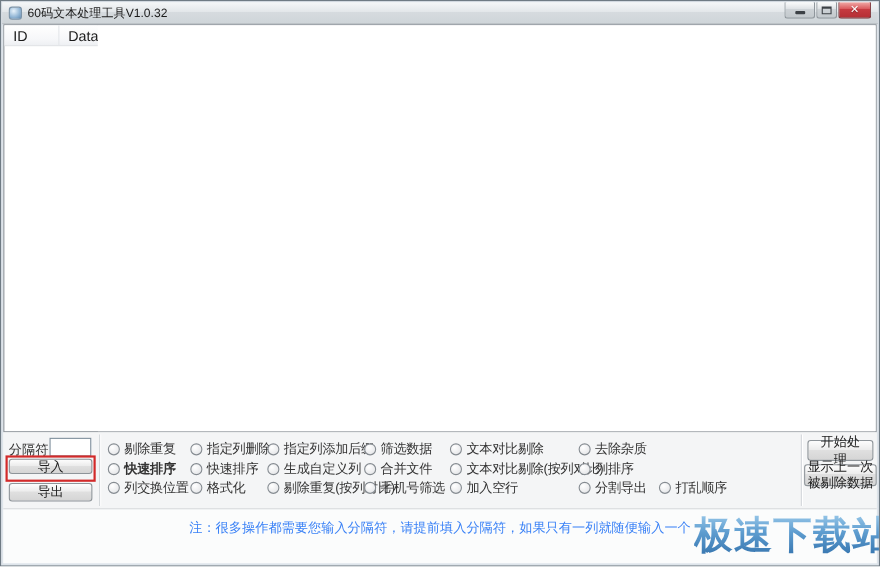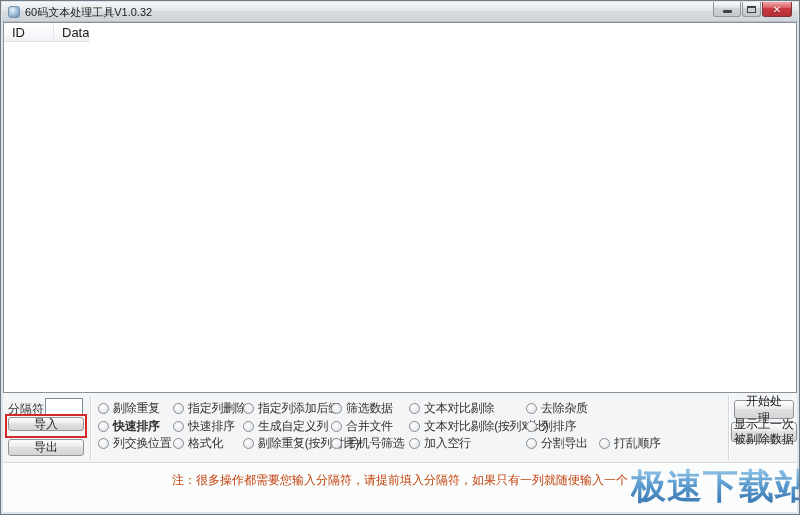--- a/index.html
+++ b/index.html
@@ -104,21 +104,21 @@
     background:radial-gradient(circle at 35% 30%,#ffffff,#e9eaec 70%,#d8dadd);
   }
   .opt-label{font-size:12px;color:#333;letter-spacing:-0.3px;}
   
   .note-area{
     position:absolute;left:2px;right:2px;top:461px;bottom:2px;
     background:#fbfcfc;border-top:1px solid #d7dadd;
   }
   .note{
     position:absolute;left:0;right:0;top:9px;text-align:center;
-    font-size:12px;color:#c2410c;font-family:Liberation Serif, serif;
+    font-size:12px;color:#3b82f6;font-family:Liberation Serif, serif;
   }
   
   .watermark{
     position:absolute;left:630px;top:462px;
     font-size:35px;font-weight:bold;letter-spacing:1px;
     color:#3c79b5;
     background:linear-gradient(180deg,#a6d2ef 0%,#5d9ccf 45%,#2e6da8 100%);
     -webkit-background-clip:text;background-clip:text;
     -webkit-text-fill-color:transparent;
     white-space:nowrap;

